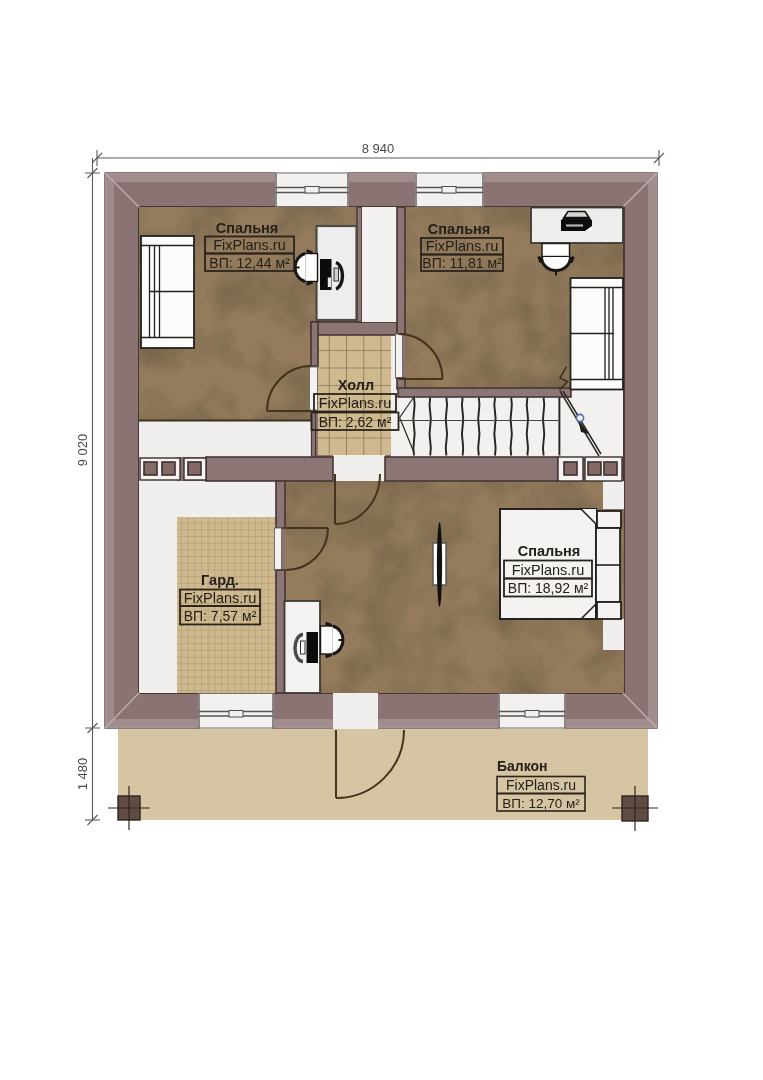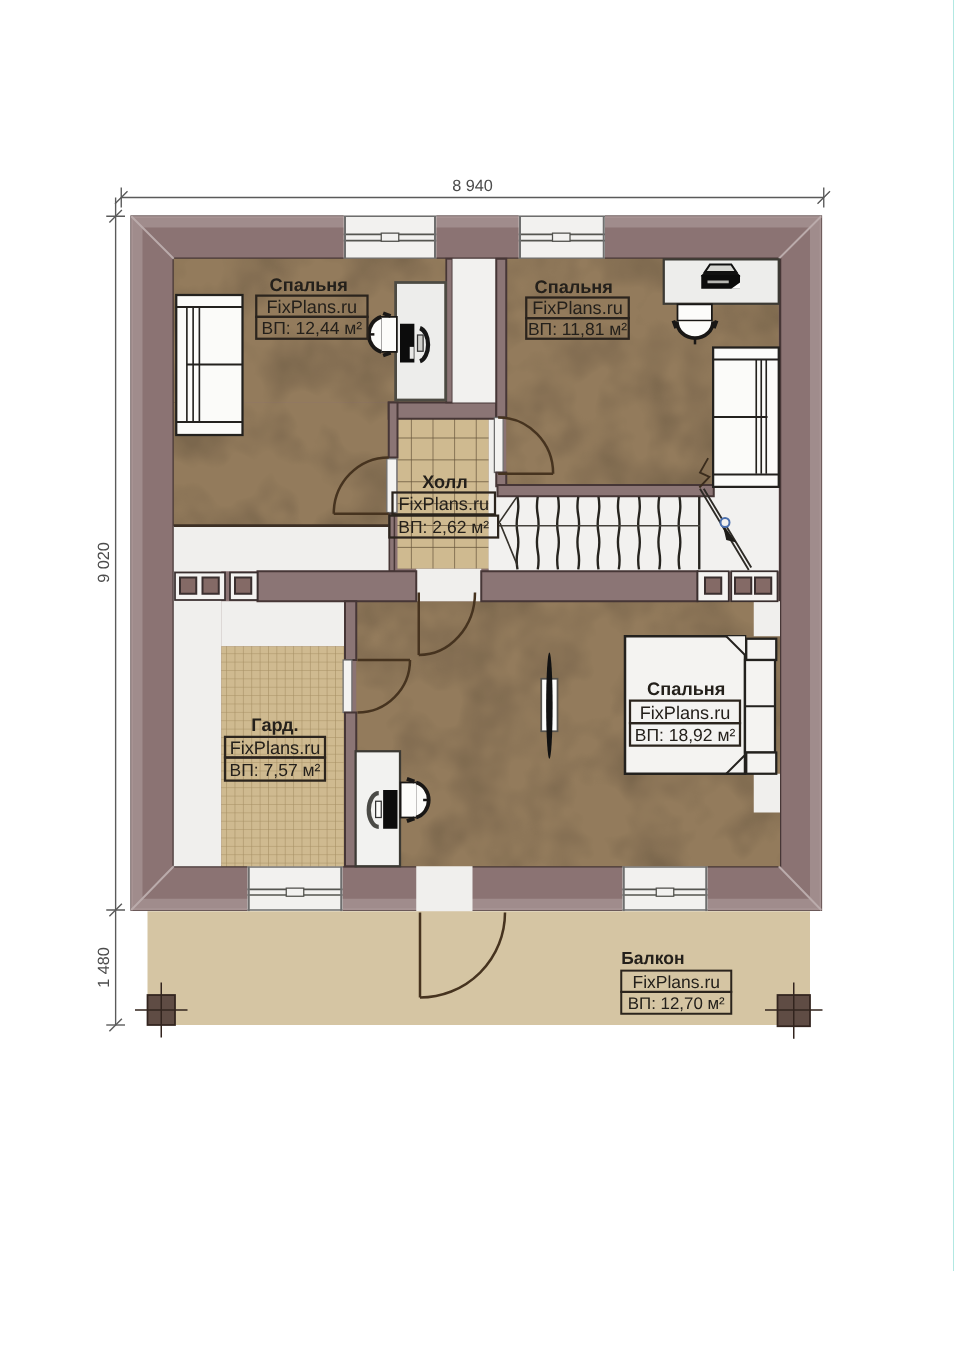--- a/index.html
+++ b/index.html
@@ -1,16 +1,16 @@
 <!DOCTYPE html>
 <html><head>
 <meta charset="utf-8">
 <style>
   html,body{margin:0;padding:0;background:#ffffff;}
-  .wrap{width:763px;height:1080px;position:relative;background:#14b8a6;overflow:hidden;}
+  .wrap{width:763px;height:1080px;position:relative;background:#c2410c;overflow:hidden;}
   svg{position:absolute;left:0;top:0;}
   text{font-family:"Liberation Sans", sans-serif;}
 </style>
 </head>
 <body>
 <div class="wrap">
 <svg width="763" height="1080" viewBox="0 0 763 1080">
 <defs>
   <filter id="mottle" x="0" y="0" width="763" height="1080" filterUnits="userSpaceOnUse">
     <feTurbulence type="fractalNoise" baseFrequency="0.022" numOctaves="3" seed="11" result="n"></feTurbulence>

